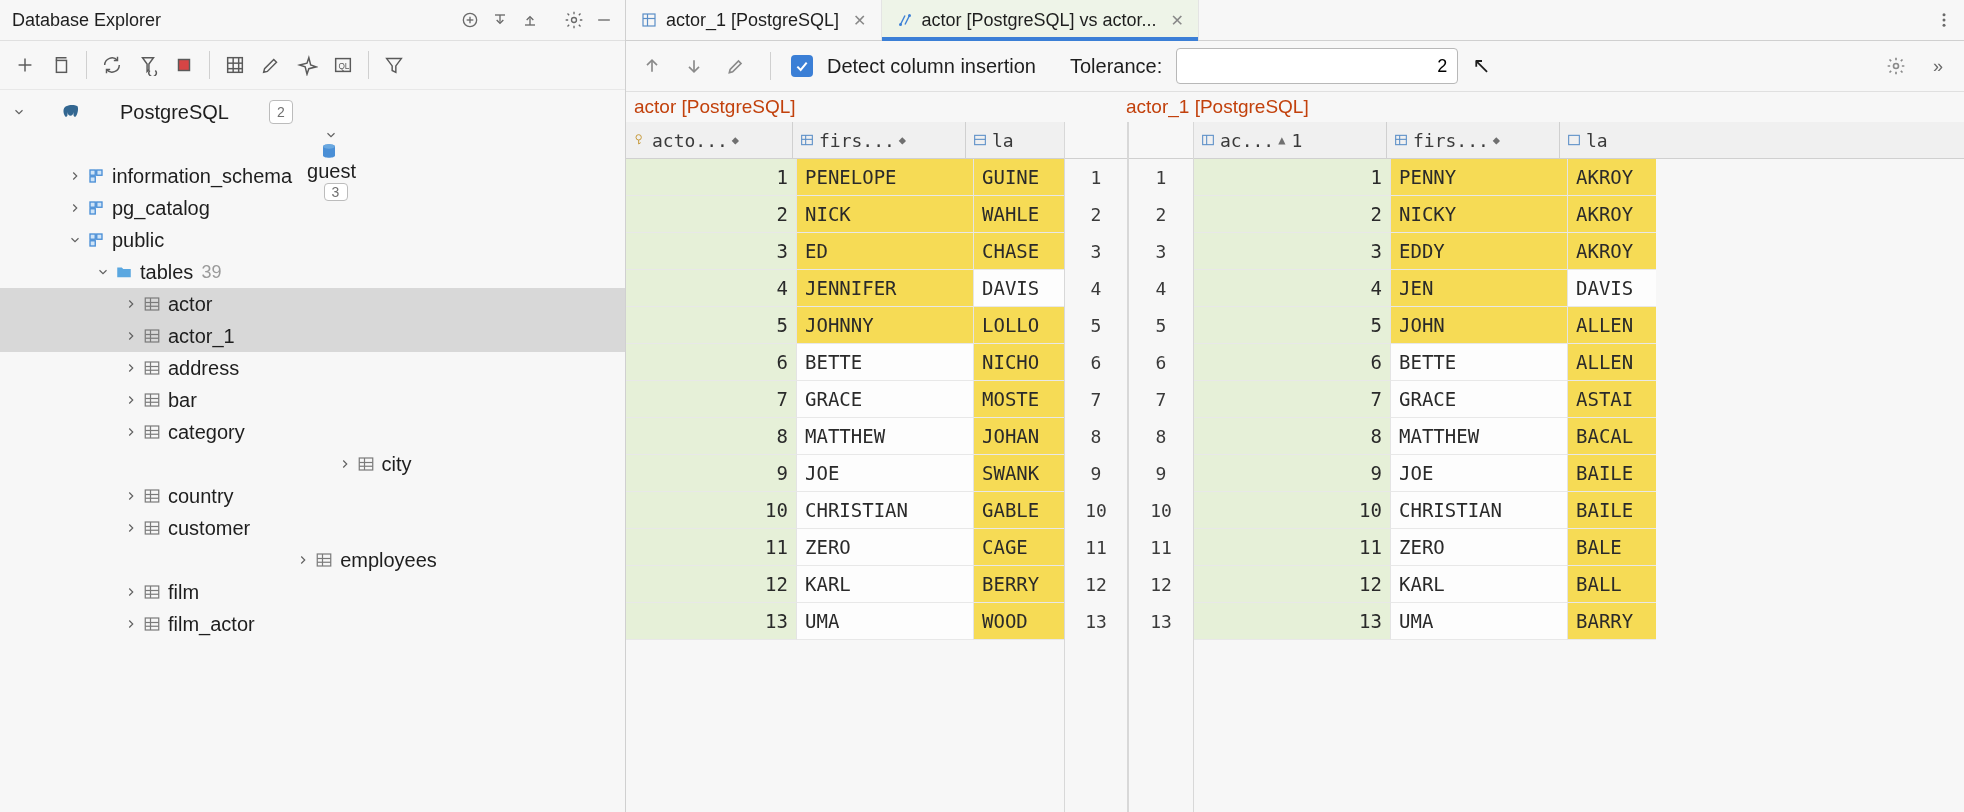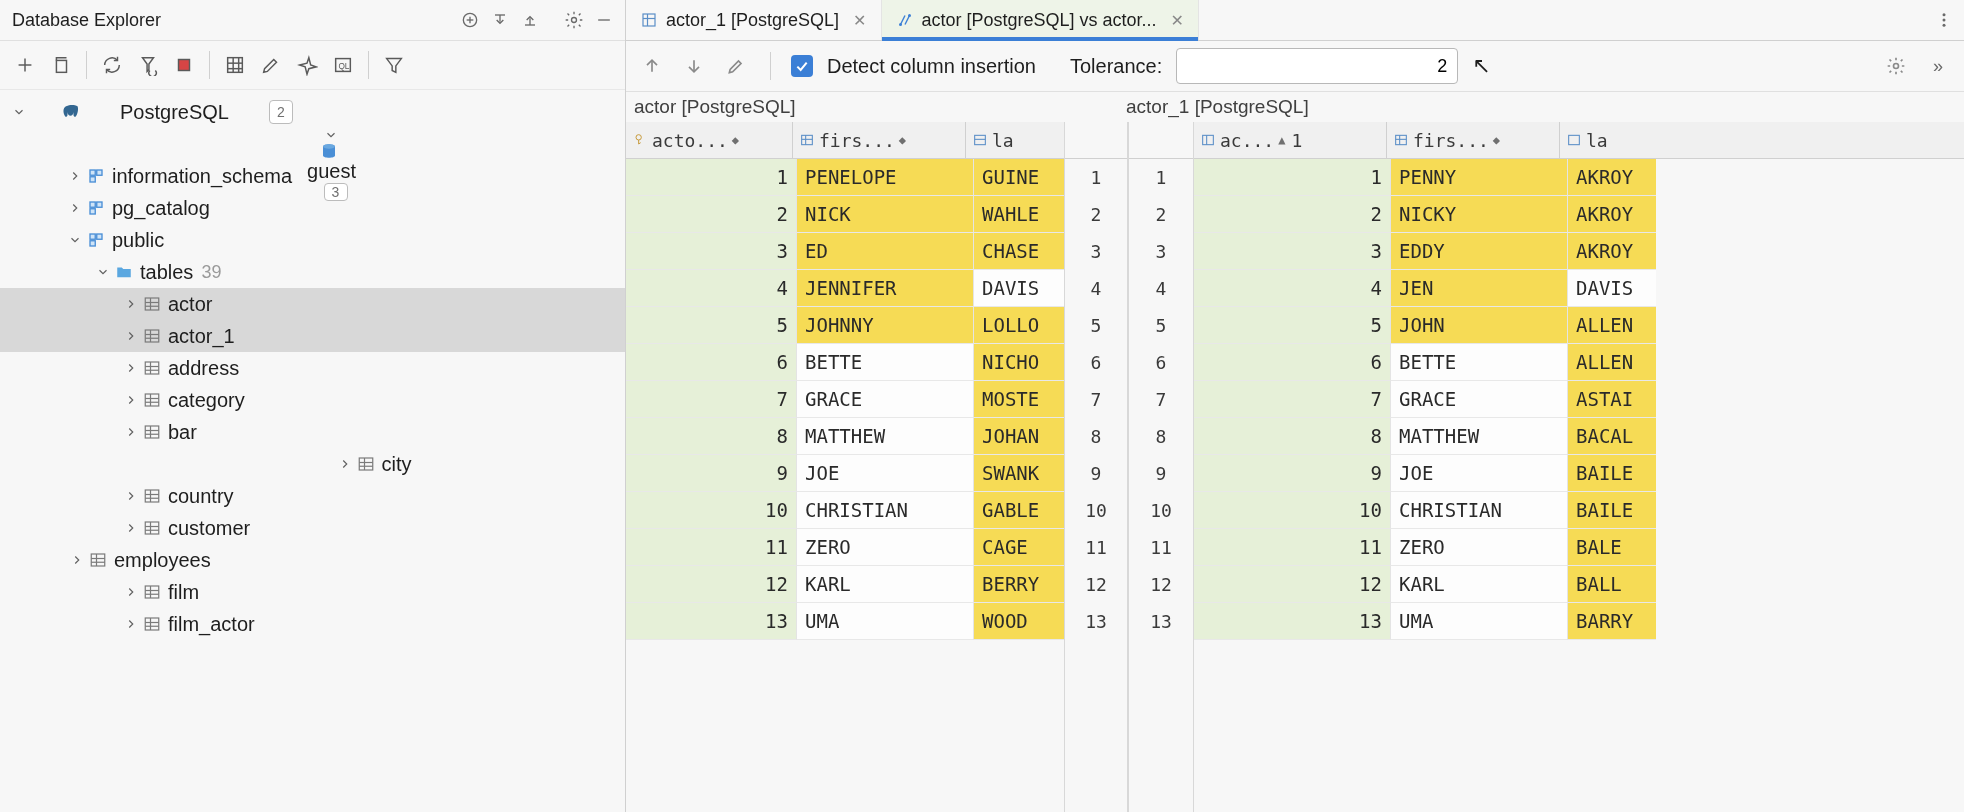--- a/index.html
+++ b/index.html
@@ -47,21 +47,21 @@
 .cmp-btn svg{width:20px;height:20px;stroke:#8a8a8a;fill:none;stroke-width:2}
 .chk{width:22px;height:22px;background:#3b7fd6;border-radius:4px;display:flex;align-items:center;justify-content:center}
 .chk svg{width:16px;height:16px;stroke:#fff;fill:none;stroke-width:3}
 .chk-label{font-size:20px}
 .tol-label{font-size:20px;margin-left:20px}
 .tol-input{width:260px;height:34px;border:1px solid #b8b8b8;border-radius:4px;text-align:right;padding:0 10px;font-size:18px;background:#fff}
 .cursor-icon{font-size:22px}
 
 
 .data-titles{display:flex;height:30px;align-items:center;padding-left:8px}
-.data-title{font-size:19px;color:#404040}
+.data-title{font-size:19px;color:#c2410c}
 .dt1{width:492px}
 .dt2{flex:1}
 
 .grids{display:flex;flex:1;overflow:hidden}
 .grid{display:flex;flex-direction:column}
 .grid.left{flex:0 0 auto}
 .grid.right{flex:1}
 .divider{width:62px;background:#f7f7f7;border-left:1px solid #d8d8d8;border-right:1px solid #d8d8d8;display:flex;flex-direction:column}
 .div-head{height:36px;border-bottom:1px solid #d0d0d0}
 .div-row{height:37px;display:flex;align-items:center;justify-content:center;font-family:'SF Mono',Menlo,monospace;font-size:18px;color:#3a3a3a}
@@ -336,87 +336,87 @@
             </svg>
           </span>
           <span class="ticon">
             <svg viewBox="0 0 24 24" fill="none" stroke="#7a7a7a" stroke-width="1.6">
               <rect x="3" y="4" width="18" height="16"></rect>
               <line x1="3" y1="10" x2="21" y2="10"></line>
               <line x1="3" y1="15" x2="21" y2="15"></line>
               <line x1="10" y1="4" x2="10" y2="20"></line>
             </svg>
           </span>
+          <span class="tlabel">bar</span>
+        </div>
+        <div class="tree-row" style="padding-left: 122px;">
+          <span class="chevron">
+            <svg viewBox="0 0 24 24">
+              <polyline points="9,6 15,12 9,18"></polyline>
+            </svg>
+          </span>
+          <span class="ticon">
+            <svg viewBox="0 0 24 24" fill="none" stroke="#7a7a7a" stroke-width="1.6">
+              <rect x="3" y="4" width="18" height="16"></rect>
+              <line x1="3" y1="10" x2="21" y2="10"></line>
+              <line x1="3" y1="15" x2="21" y2="15"></line>
+              <line x1="10" y1="4" x2="10" y2="20"></line>
+            </svg>
+          </span>
           <span class="tlabel">category</span>
         </div>
+        <div class="tree-row" style="padding-left: 122px; justify-content: center;">
+          <span class="chevron">
+            <svg viewBox="0 0 24 24">
+              <polyline points="9,6 15,12 9,18"></polyline>
+            </svg>
+          </span>
+          <span class="ticon">
+            <svg viewBox="0 0 24 24" fill="none" stroke="#7a7a7a" stroke-width="1.6">
+              <rect x="3" y="4" width="18" height="16"></rect>
+              <line x1="3" y1="10" x2="21" y2="10"></line>
+              <line x1="3" y1="15" x2="21" y2="15"></line>
+              <line x1="10" y1="4" x2="10" y2="20"></line>
+            </svg>
+          </span>
+          <span class="tlabel">city</span>
+        </div>
         <div class="tree-row" style="padding-left: 122px;">
           <span class="chevron">
             <svg viewBox="0 0 24 24">
               <polyline points="9,6 15,12 9,18"></polyline>
             </svg>
           </span>
           <span class="ticon">
             <svg viewBox="0 0 24 24" fill="none" stroke="#7a7a7a" stroke-width="1.6">
               <rect x="3" y="4" width="18" height="16"></rect>
               <line x1="3" y1="10" x2="21" y2="10"></line>
               <line x1="3" y1="15" x2="21" y2="15"></line>
               <line x1="10" y1="4" x2="10" y2="20"></line>
             </svg>
           </span>
-          <span class="tlabel">bar</span>
-        </div>
-        <div class="tree-row" style="padding-left: 122px; justify-content: center;">
-          <span class="chevron">
-            <svg viewBox="0 0 24 24">
-              <polyline points="9,6 15,12 9,18"></polyline>
-            </svg>
-          </span>
-          <span class="ticon">
-            <svg viewBox="0 0 24 24" fill="none" stroke="#7a7a7a" stroke-width="1.6">
-              <rect x="3" y="4" width="18" height="16"></rect>
-              <line x1="3" y1="10" x2="21" y2="10"></line>
-              <line x1="3" y1="15" x2="21" y2="15"></line>
-              <line x1="10" y1="4" x2="10" y2="20"></line>
-            </svg>
-          </span>
-          <span class="tlabel">city</span>
+          <span class="tlabel">country</span>
         </div>
         <div class="tree-row" style="padding-left: 122px;">
           <span class="chevron">
             <svg viewBox="0 0 24 24">
               <polyline points="9,6 15,12 9,18"></polyline>
             </svg>
           </span>
           <span class="ticon">
             <svg viewBox="0 0 24 24" fill="none" stroke="#7a7a7a" stroke-width="1.6">
               <rect x="3" y="4" width="18" height="16"></rect>
               <line x1="3" y1="10" x2="21" y2="10"></line>
               <line x1="3" y1="15" x2="21" y2="15"></line>
               <line x1="10" y1="4" x2="10" y2="20"></line>
             </svg>
           </span>
-          <span class="tlabel">country</span>
-        </div>
-        <div class="tree-row" style="padding-left: 122px;">
-          <span class="chevron">
-            <svg viewBox="0 0 24 24">
-              <polyline points="9,6 15,12 9,18"></polyline>
-            </svg>
-          </span>
-          <span class="ticon">
-            <svg viewBox="0 0 24 24" fill="none" stroke="#7a7a7a" stroke-width="1.6">
-              <rect x="3" y="4" width="18" height="16"></rect>
-              <line x1="3" y1="10" x2="21" y2="10"></line>
-              <line x1="3" y1="15" x2="21" y2="15"></line>
-              <line x1="10" y1="4" x2="10" y2="20"></line>
-            </svg>
-          </span>
           <span class="tlabel">customer</span>
         </div>
-        <div class="tree-row" style="padding-left: 68px;">
+        <div class="tree-row" style="padding-left: 106px; justify-content: center;">
           <span class="chevron">
             <svg viewBox="0 0 24 24">
               <polyline points="9,6 15,12 9,18"></polyline>
             </svg>
           </span>
           <span class="ticon">
             <svg viewBox="0 0 24 24" fill="none" stroke="#7a7a7a" stroke-width="1.6">
               <rect x="3" y="4" width="18" height="16"></rect>
               <line x1="3" y1="10" x2="21" y2="10"></line>
               <line x1="3" y1="15" x2="21" y2="15"></line>

